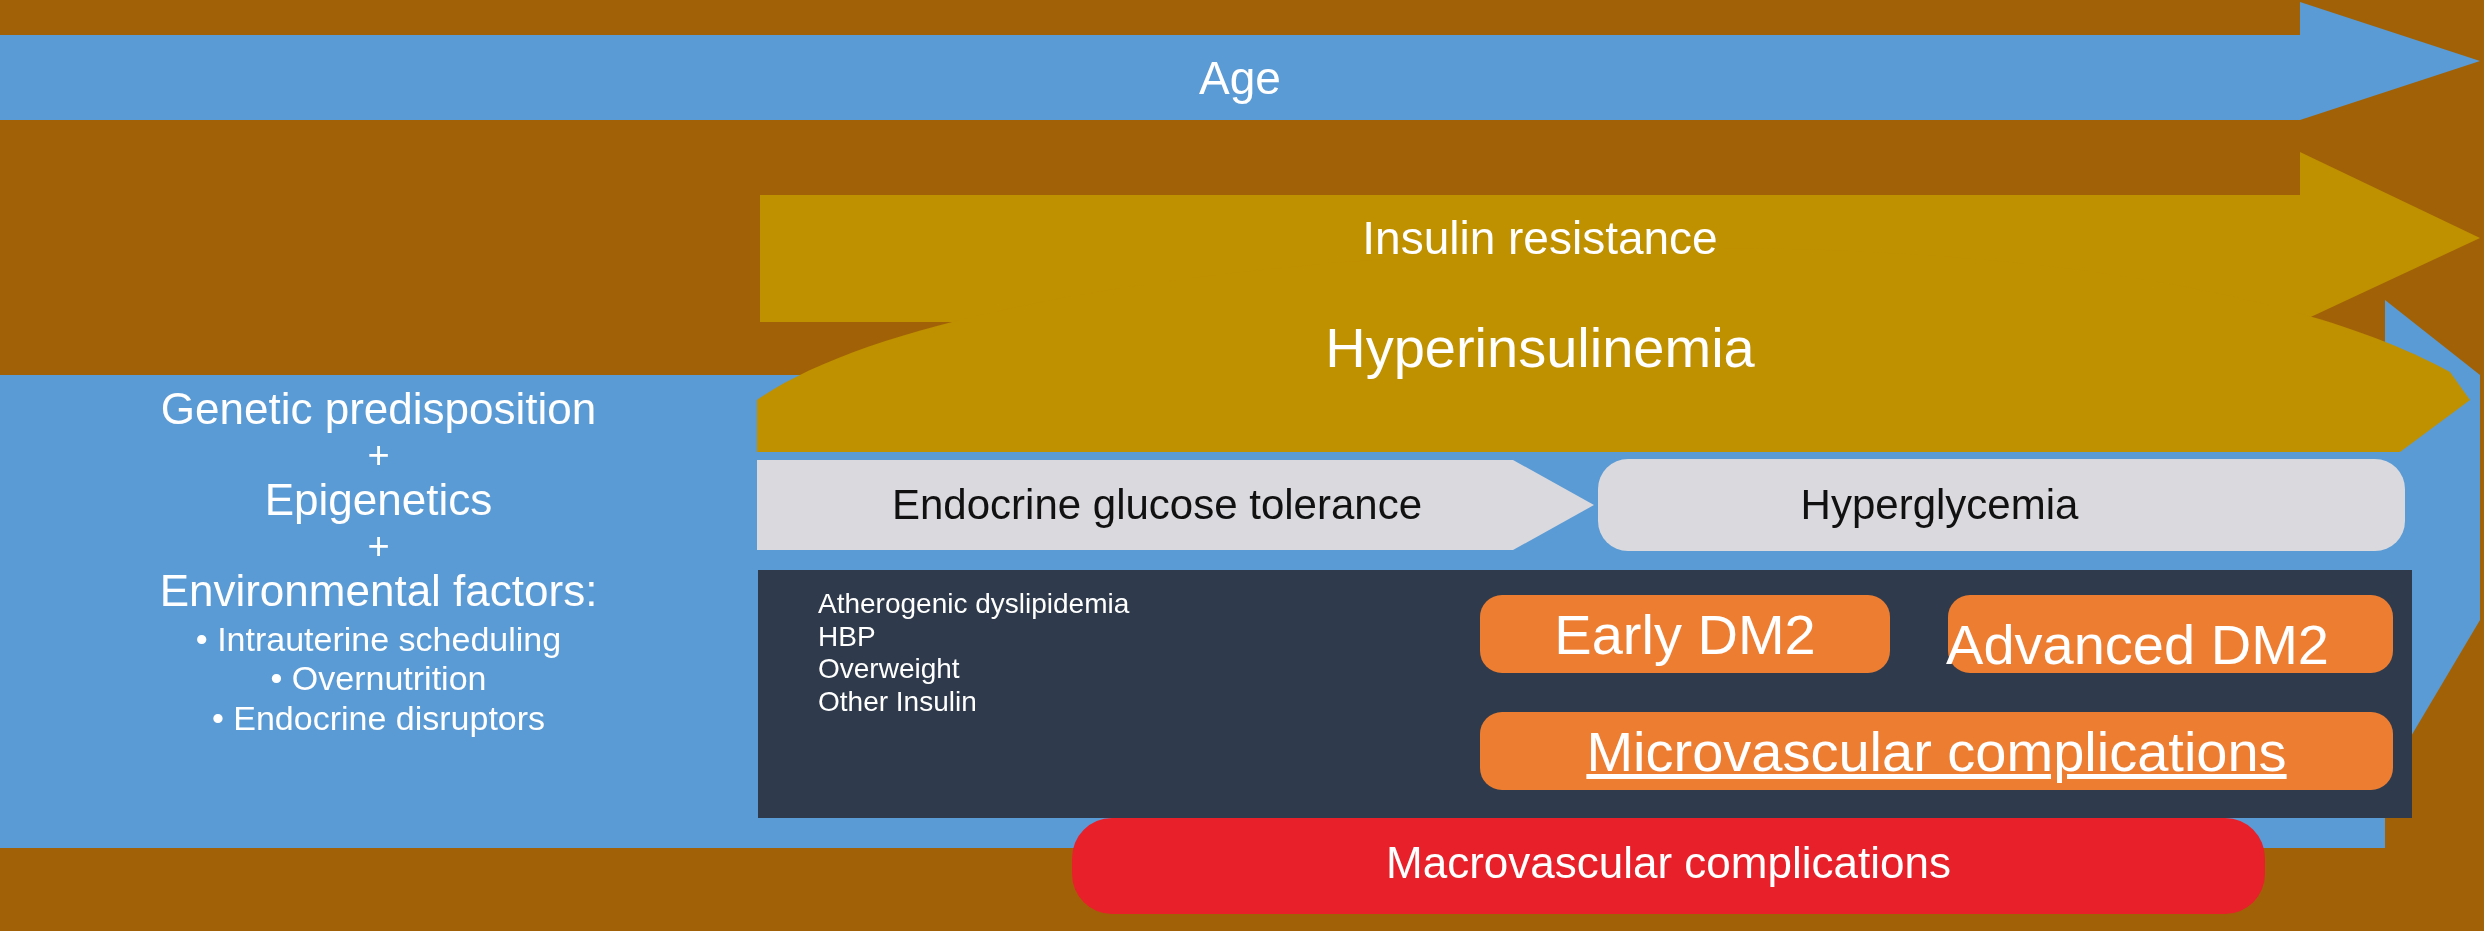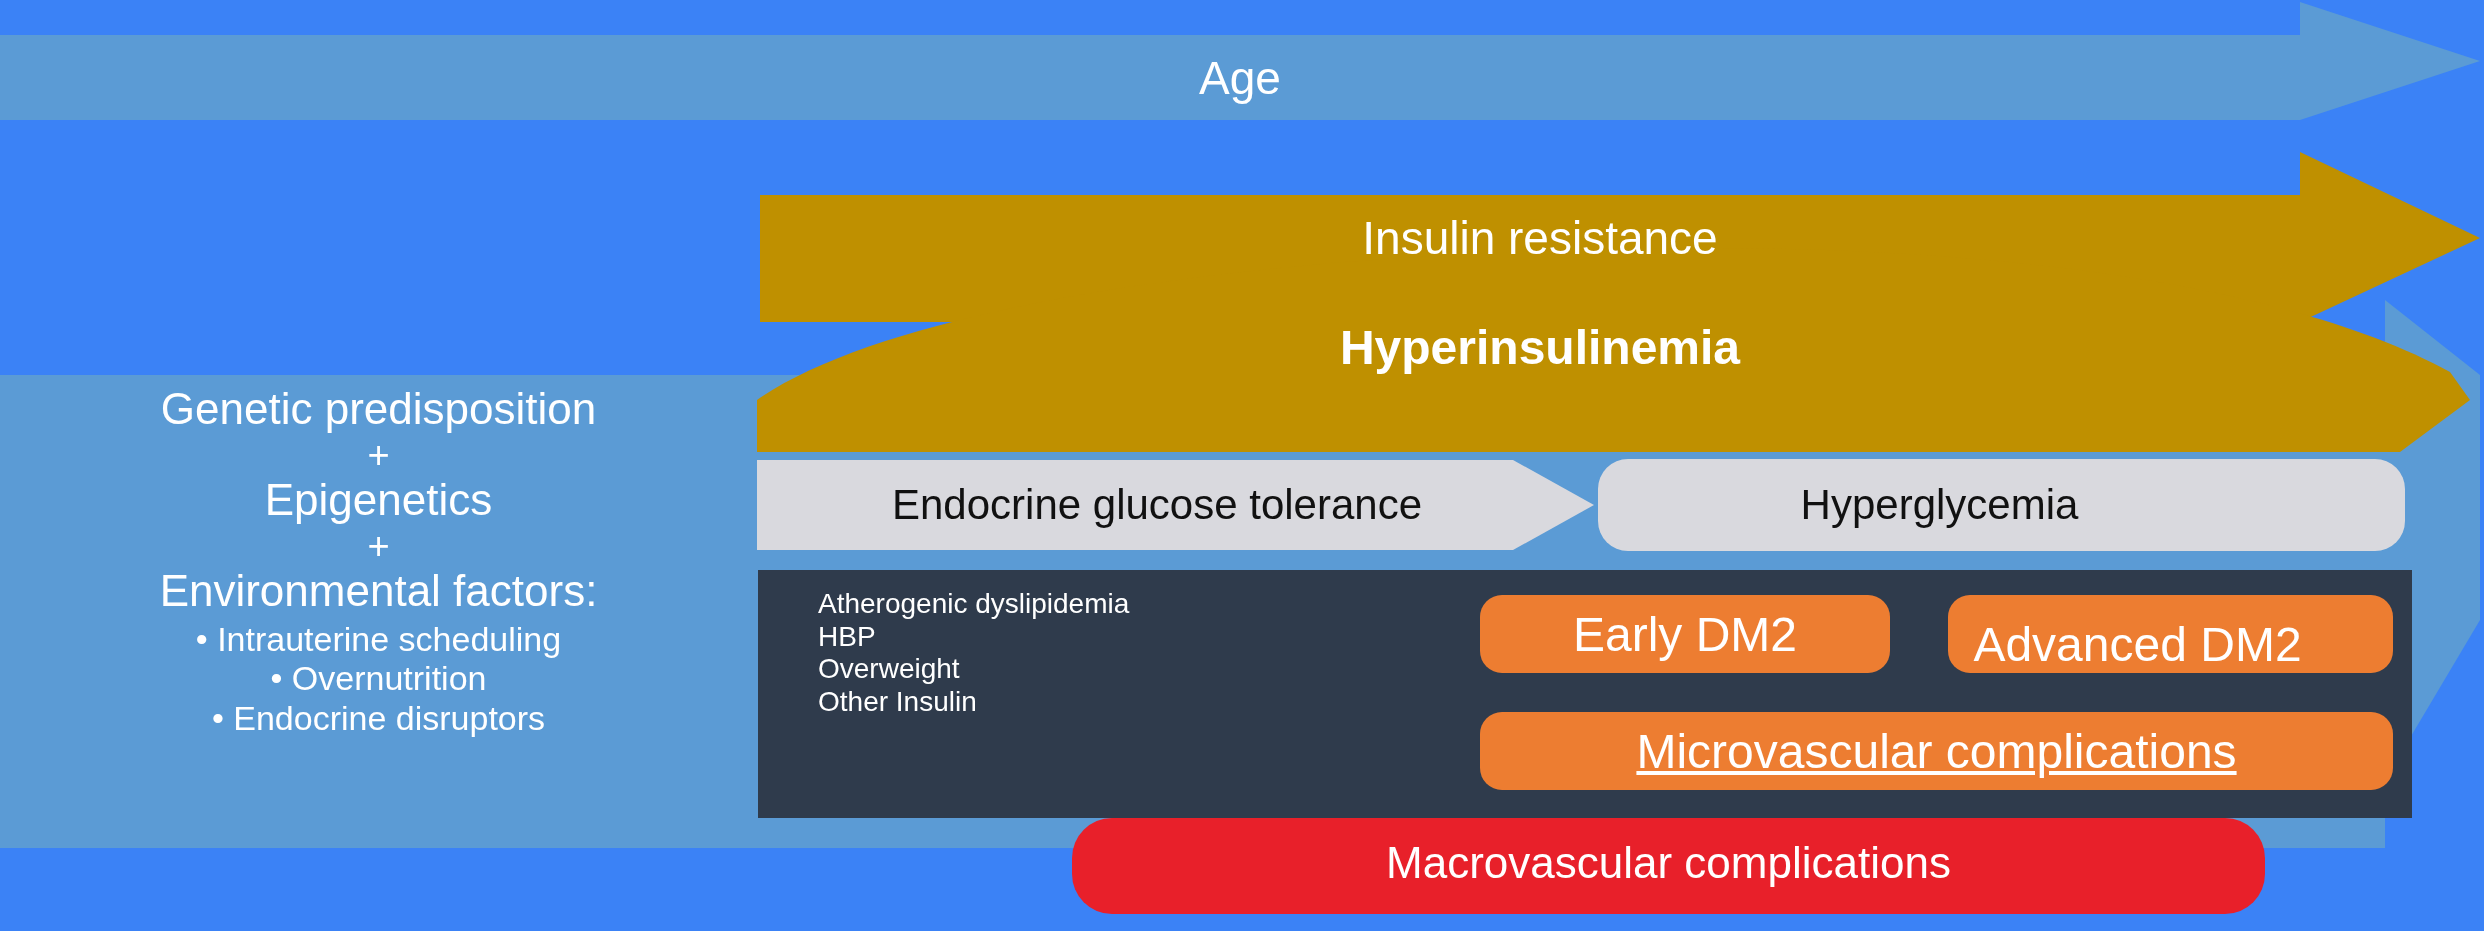--- a/index.html
+++ b/index.html
@@ -8,21 +8,21 @@
     padding: 0;
     background: #ffffff;
   }
   body {
     font-family: "Liberation Sans", sans-serif;
   }
   #stage {
     position: relative;
     width: 2484px;
     height: 931px;
-    background: #3b82f6;
+    background: #a16207;
     overflow: hidden;
   }
   .svg-layer {
     position: absolute;
     left: 0;
     top: 0;
     width: 2484px;
     height: 931px;
   }
   .lbl {
@@ -57,22 +57,21 @@
   
   .hi-label {
     left: 760px;
     top: 305px;
     width: 1560px;
     height: 85px;
     display: flex;
     align-items: center;
     justify-content: center;
     color: #ffffff;
-    font-size: 48px;
-    font-weight: bold;
+    font-size: 56px;
   }
   
   .left-panel-text {
     position: absolute;
     left: 0px;
     top: 375px;
     width: 757px;
     height: 473px;
     display: flex;
     flex-direction: column;
@@ -143,21 +142,21 @@
     font-size: 28px;
     line-height: 1.165;
     white-space: nowrap;
   }
   
   .pill-label {
     display: flex;
     align-items: center;
     justify-content: center;
     color: #ffffff;
-    font-size: 48px;
+    font-size: 56px;
   }
   .early-dm2-label  { left: 1480px; top: 595px; width: 410px;  height: 78px; }
   .adv-dm2-label    { left: 1948px; top: 595px; width: 379px;  height: 78px; margin-top: 10px; }
   .micro-label      { left: 1480px; top: 712px; width: 913px;  height: 78px; text-decoration: underline; }
   
   .macro-label {
     left: 1072px;
     top: 818px;
     width: 1193px;
     height: 90px;

